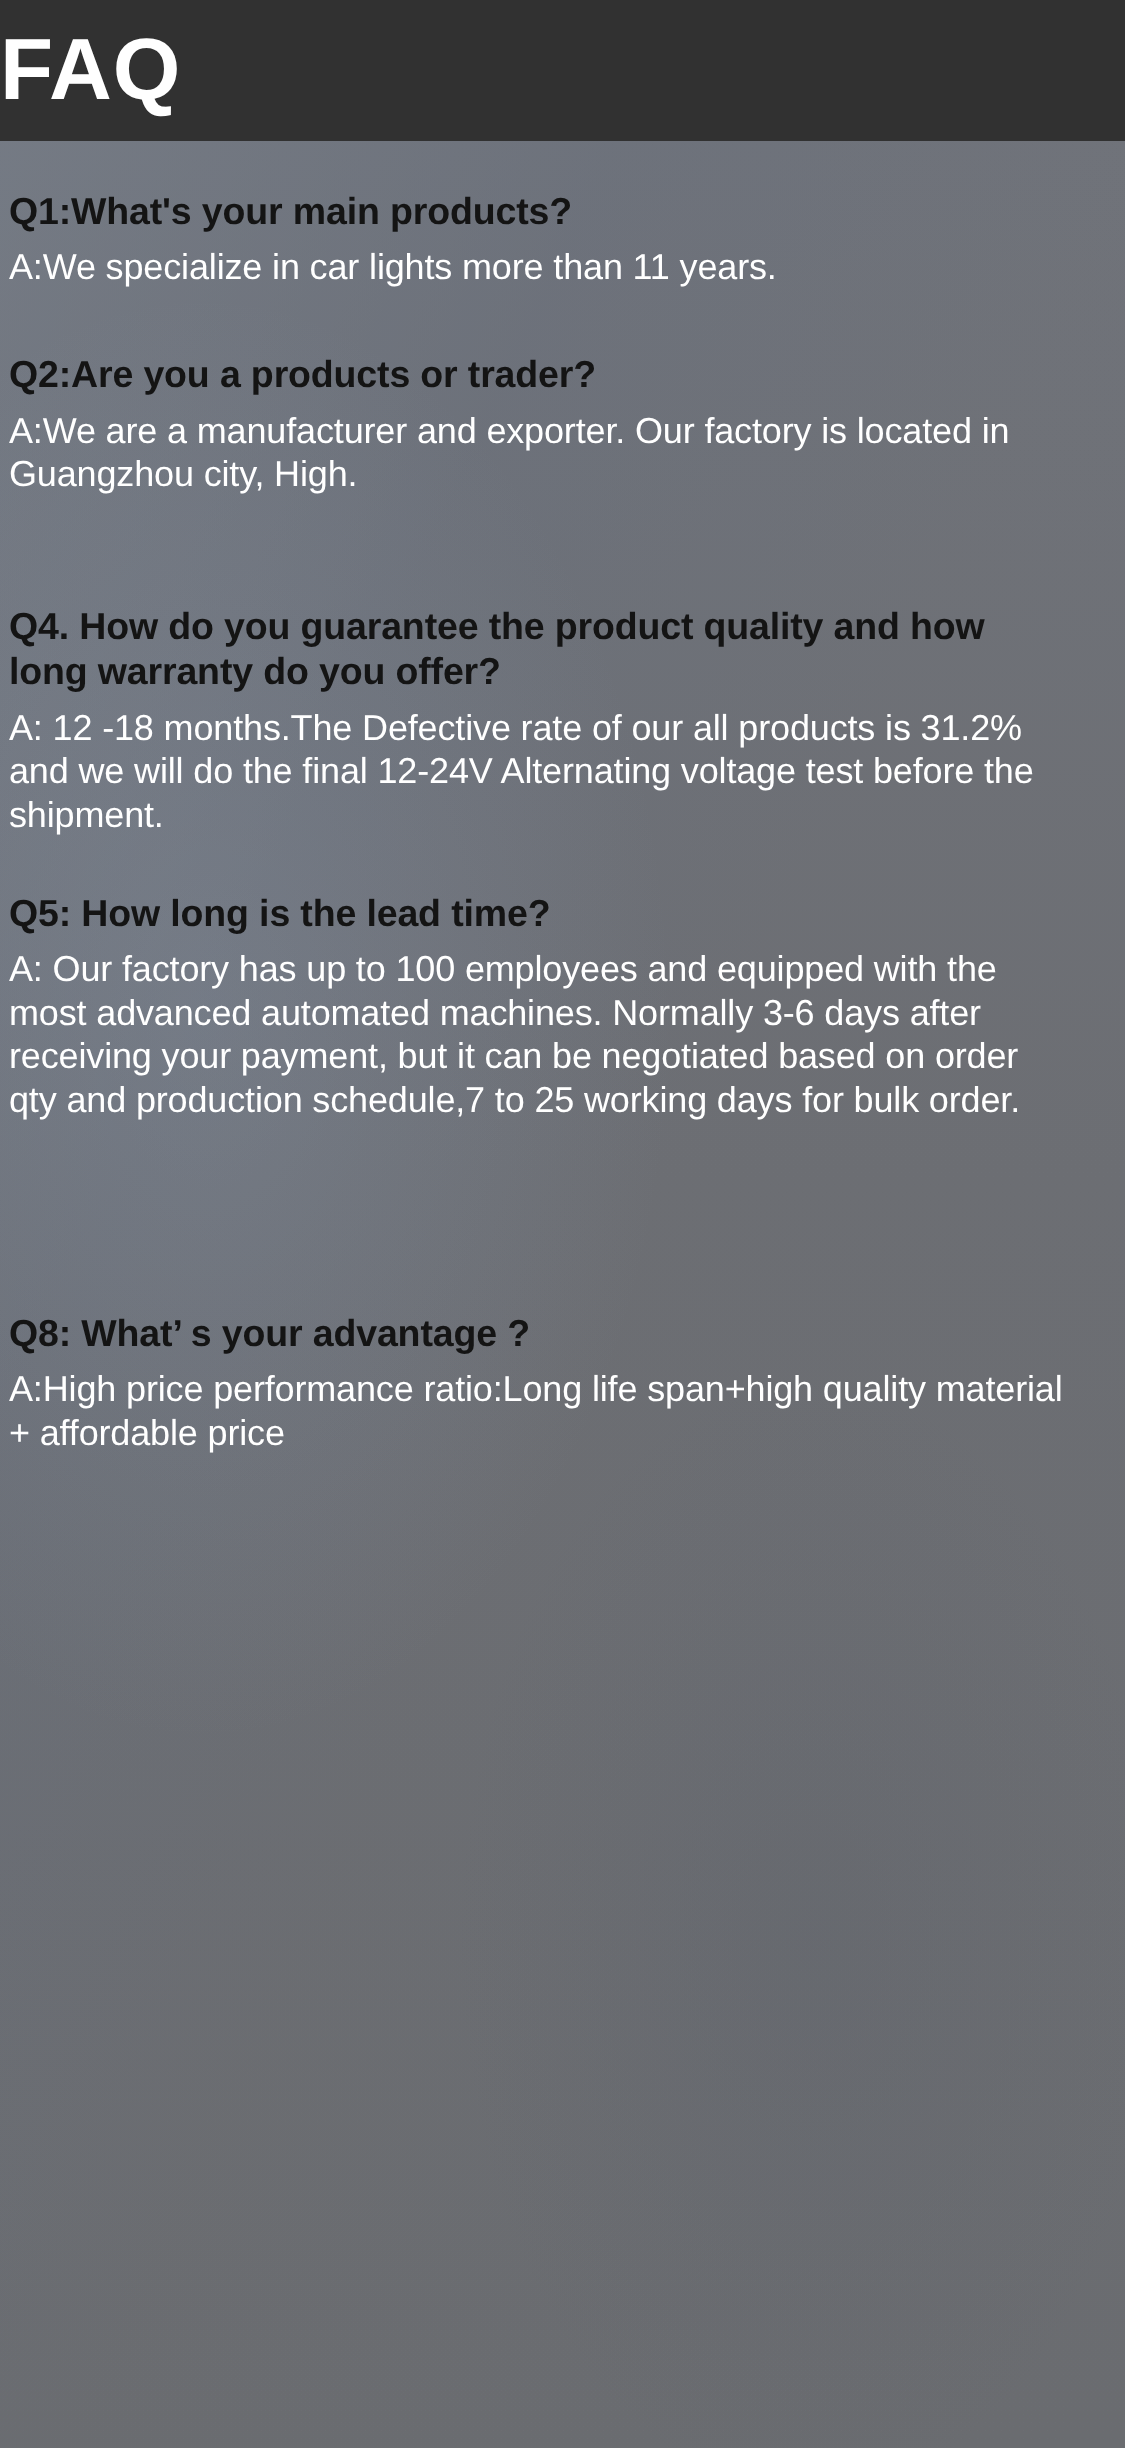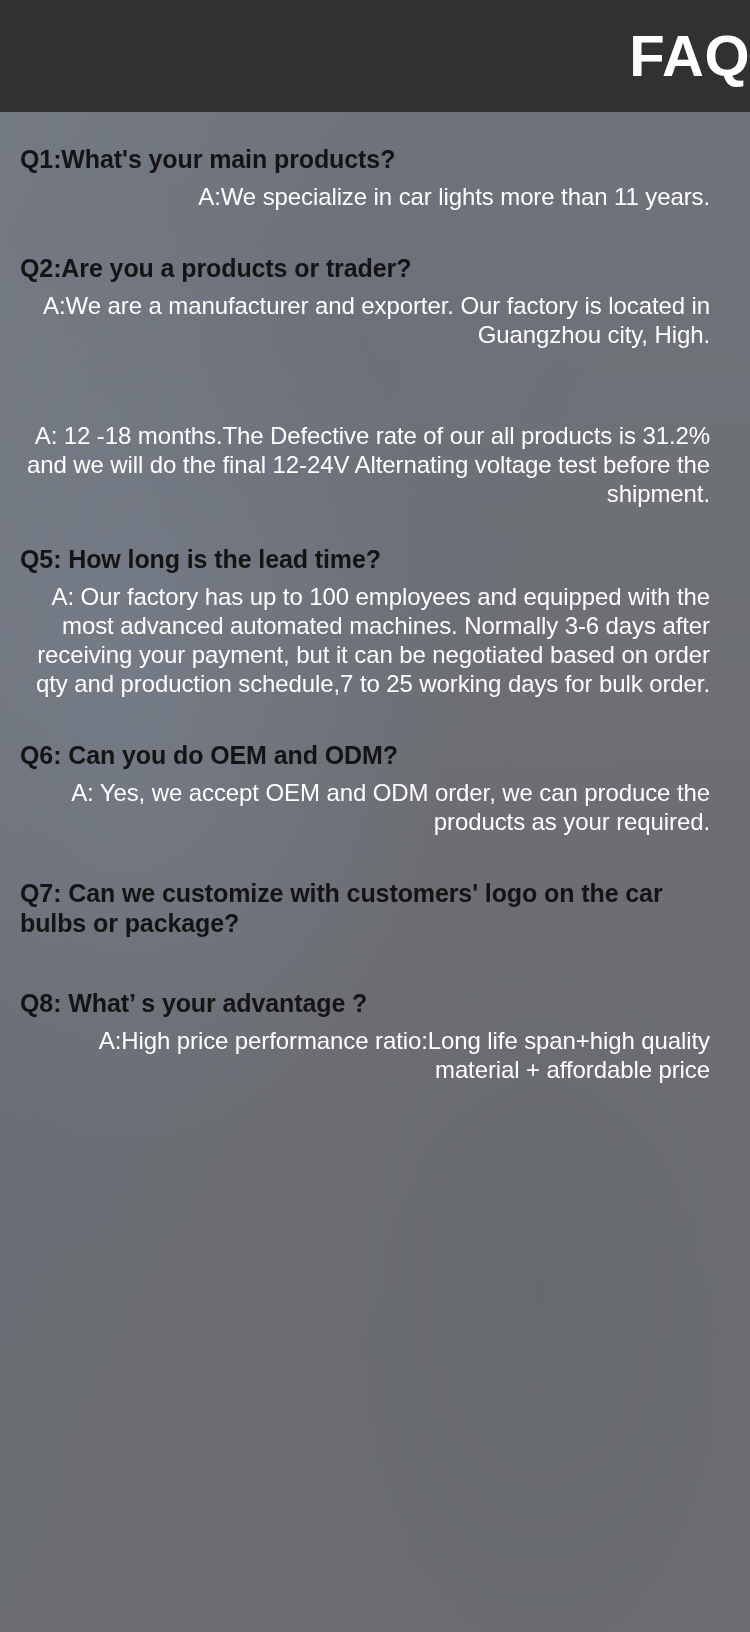--- a/index.html
+++ b/index.html
@@ -17,25 +17,25 @@
     height:1632px;
     overflow:hidden;
     background:#6e7074;
   }
 
   
   .faq-header {
     position:relative;
     z-index:5;
     width:750px;
-    height:112px;
+    height:94px;
     background:#313131;
     display:flex;
     align-items:center;
-    justify-content:flex-end;
+    justify-content:flex-start;
   }
   .faq-header-title {
     color:#ffffff;
     font-size:58px;
     font-weight:bold;
     line-height:1;
     letter-spacing:0.5px;
     font-family:"Liberation Sans", sans-serif;
   }
 
@@ -65,39 +65,38 @@
     position:absolute; inset:0;
     background:
       radial-gradient(ellipse 60% 45% at 18% 38%, rgba(150,165,185,0.22) 0%, rgba(150,165,185,0.0) 70%),
       radial-gradient(ellipse 45% 35% at 72% 78%, rgba(90,95,105,0.25) 0%, rgba(90,95,105,0.0) 70%);
   }
 
   
   .faq-body {
     position:relative;
     z-index:3;
-    padding:32px 40px 0 20px;
+    padding:32px 40px 0 6px;
   }
   .faq-item { margin-bottom:0; }
 
   .faq-question {
     color:#141414;
     font-size:25px;
     font-weight:bold;
     line-height:30px;
     letter-spacing:-0.1px;
     margin-bottom:8px;
   }
   .faq-answer {
     color:#ffffff;
     font-size:24px;
     font-weight:normal;
     line-height:29px;
     letter-spacing:-0.1px;
-    text-align:right;
   }
   .gap-lg { height:42px; }
   .gap-md { height:36px; }
   .gap-sm { height:30px; }
 </style>
 </head>
 <body>
 
 <div id="page">
 
@@ -223,38 +222,34 @@
 
     <div class="faq-item">
       <div class="faq-question">Q2:Are you a products or trader?</div>
       <div class="faq-answer">A:We are a manufacturer and exporter. Our factory is located in Guangzhou city, High.</div>
     </div>
     <div class="gap-lg"></div>
 
     <div class="gap-sm"></div>
 
     <div class="faq-item">
+      <div class="faq-question">Q4. How do you guarantee the product quality and how long warranty do you offer?</div>
       <div class="faq-answer">A: 12 -18 months.The Defective rate of our all products is 31.2% and we will do the final 12-24V Alternating voltage test before the shipment.</div>
     </div>
     <div class="gap-md"></div>
 
     <div class="faq-item">
       <div class="faq-question">Q5: How long is the lead time?</div>
       <div class="faq-answer">A: Our factory has up to 100 employees and equipped with the most advanced automated machines. Normally 3-6 days after receiving your payment, but it can be negotiated based on order qty and production schedule,7 to 25 working days for bulk order.</div>
     </div>
     <div class="gap-lg"></div>
 
-    <div class="faq-item">
-      <div class="faq-question">Q6: Can you do OEM and ODM?</div>
-      <div class="faq-answer">A: Yes, we accept OEM and ODM order, we can produce the products as your required.</div>
-    </div>
-    <div class="gap-lg"></div>
-
-    <div class="faq-item">
-      <div class="faq-question">Q7: Can we customize with customers' logo on the car bulbs or package?</div>
+    <div class="gap-lg"></div>
+
+    <div class="faq-item">
     </div>
     <div class="gap-lg"></div>
 
     <div class="faq-item">
       <div class="faq-question">Q8: What’ s your advantage ?</div>
       <div class="faq-answer">A:High price performance ratio:Long life span+high quality material + affordable price</div>
     </div>
 
   </div>
 </div>

